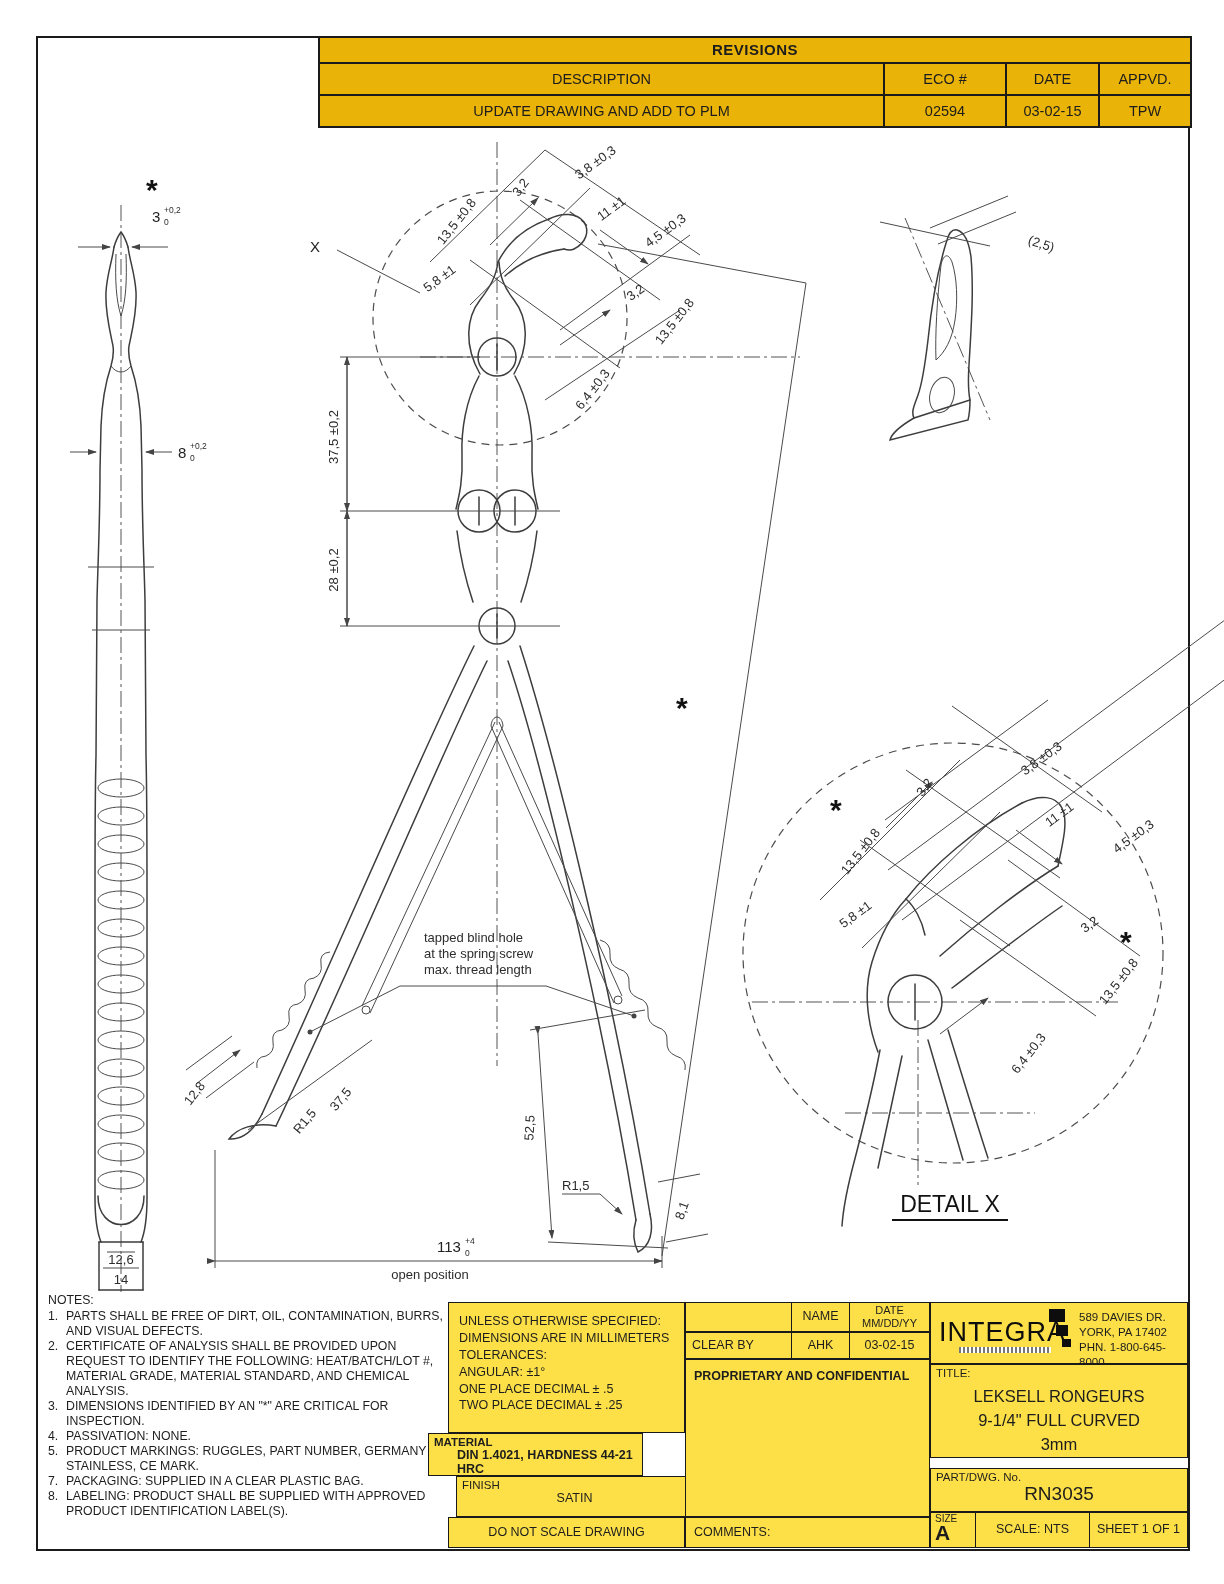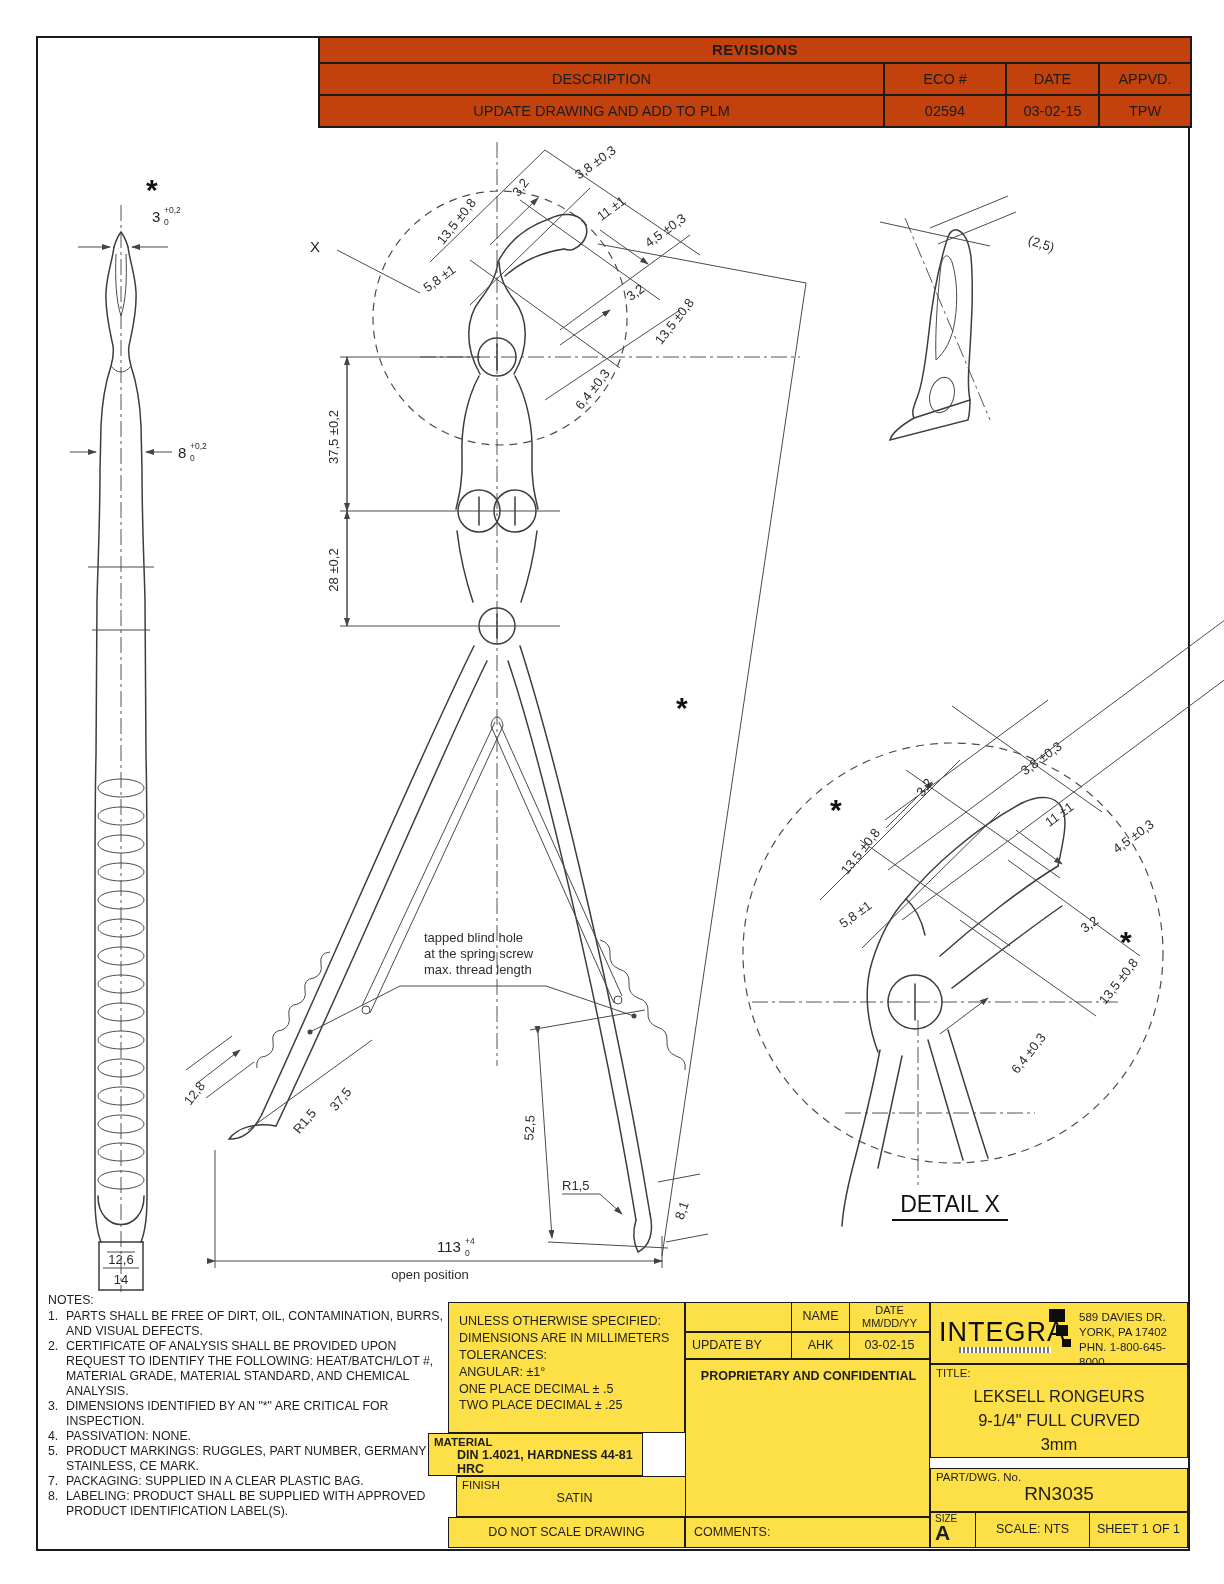--- a/index.html
+++ b/index.html
@@ -1,21 +1,21 @@
 <!DOCTYPE html>
 <html><head>
 <meta charset="utf-8">
 <style>
   html,body{margin:0;padding:0;background:#e8e8e8;}
   .page{position:relative;width:1224px;height:1584px;background:#ffffff;
         font-family:"Liberation Sans", sans-serif;color:#1d1d1d;overflow:hidden;}
   .sheet-border{position:absolute;left:36px;top:36px;width:1150px;height:1511px;
         border:2px solid #1a1a1a;}
   
-  .rev{position:absolute;left:318px;top:36px;width:870px;border:2px solid #1a1a1a;background:#c2410c;}
+  .rev{position:absolute;left:318px;top:36px;width:870px;border:2px solid #1a1a1a;background:#eab308;}
   .rev-title{height:24px;line-height:24px;text-align:center;font-weight:bold;font-size:15px;
         border-bottom:2px solid #1a1a1a;letter-spacing:.5px;}
   .rev-row{display:grid;grid-template-columns:565px 122px 93px 1fr;font-size:14.5px;}
   .rev-row > div{padding:7px 4px;text-align:center;border-right:2px solid #1a1a1a;
         white-space:nowrap;overflow:hidden;}
   .rev-row > div:last-child{border-right:none;}
   .rev-head{border-bottom:2px solid #1a1a1a;}
   
   .notes{position:absolute;left:48px;top:1293px;width:398px;font-size:12.3px;line-height:1.22;}
   .notes-heading{margin-bottom:1px;}
@@ -356,47 +356,47 @@
     <div>UNLESS OTHERWISE SPECIFIED:</div>
     <div>DIMENSIONS ARE IN MILLIMETERS</div>
     <div>TOLERANCES:</div>
     <div>ANGULAR: ±1°</div>
     <div>ONE PLACE DECIMAL ± .5</div>
     <div>TWO PLACE DECIMAL ± .25</div>
   </div>
 
   <div class="tb" style="left:428px;top:1433px;width:215px;height:43px;font-weight:bold;">
     <div class="tb-label">MATERIAL</div>
-    <div style="padding-left:28px;font-size:12.5px;">DIN 1.4021, HARDNESS 44-81 HRC</div>
+    <div style="padding-left:28px;font-size:12.5px;">DIN 1.4021, HARDNESS 44-21 HRC</div>
   </div>
 
   <div class="tb" style="left:448px;top:1476px;width:237px;height:41px;margin-left:8px;">
     <div class="tb-label">FINISH</div>
     <div class="tb-center" style="font-size:12.5px;">SATIN</div>
   </div>
 
   <div class="tb tb-center" style="left:448px;top:1517px;width:237px;height:31px;line-height:28px;">DO NOT SCALE DRAWING</div>
 
   <div class="tb" style="left:685px;top:1302px;width:245px;height:30px;display:grid;grid-template-columns:105px 58px 1fr;">
     <div></div>
     <div style="border-left:1.5px solid #1a1a1a;text-align:center;line-height:27px;">NAME</div>
     <div style="border-left:1.5px solid #1a1a1a;text-align:center;font-size:11px;line-height:1.15;padding-top:1px;">
       <div>DATE</div>
       <div>MM/DD/YY</div>
     </div>
   </div>
 
   <div class="tb" style="left:685px;top:1332px;width:245px;height:27px;display:grid;grid-template-columns:105px 58px 1fr;line-height:24px;">
-    <div style="padding-left:6px;">UPDATE BY</div>
+    <div style="padding-left:6px;">CLEAR BY</div>
     <div style="border-left:1.5px solid #1a1a1a;text-align:center;">AHK</div>
     <div style="border-left:1.5px solid #1a1a1a;text-align:center;">03-02-15</div>
   </div>
 
   <div class="tb" style="left:685px;top:1359px;width:245px;height:158px;padding:8px 6px 0 8px;line-height:1.3;">
-    <div style="font-weight:bold;text-align:center;">PROPRIETARY AND CONFIDENTIAL</div>
+    <div style="font-weight:bold;">PROPRIETARY AND CONFIDENTIAL</div>
   </div>
 
   <div class="tb" style="left:685px;top:1517px;width:245px;height:31px;line-height:28px;padding-left:8px;">COMMENTS:</div>
 
   <div class="tb" style="left:930px;top:1302px;width:258px;height:62px;">
     <div style="position:absolute;left:8px;top:14px;" class="brand">INTEGRA</div>
     <div class="logo-squares">
       <span style="left:118px;top:6px;width:16px;height:13px;"></span>
       <span style="left:125px;top:22px;width:12px;height:11px;"></span>
       <span style="left:131px;top:36px;width:9px;height:8px;"></span>

